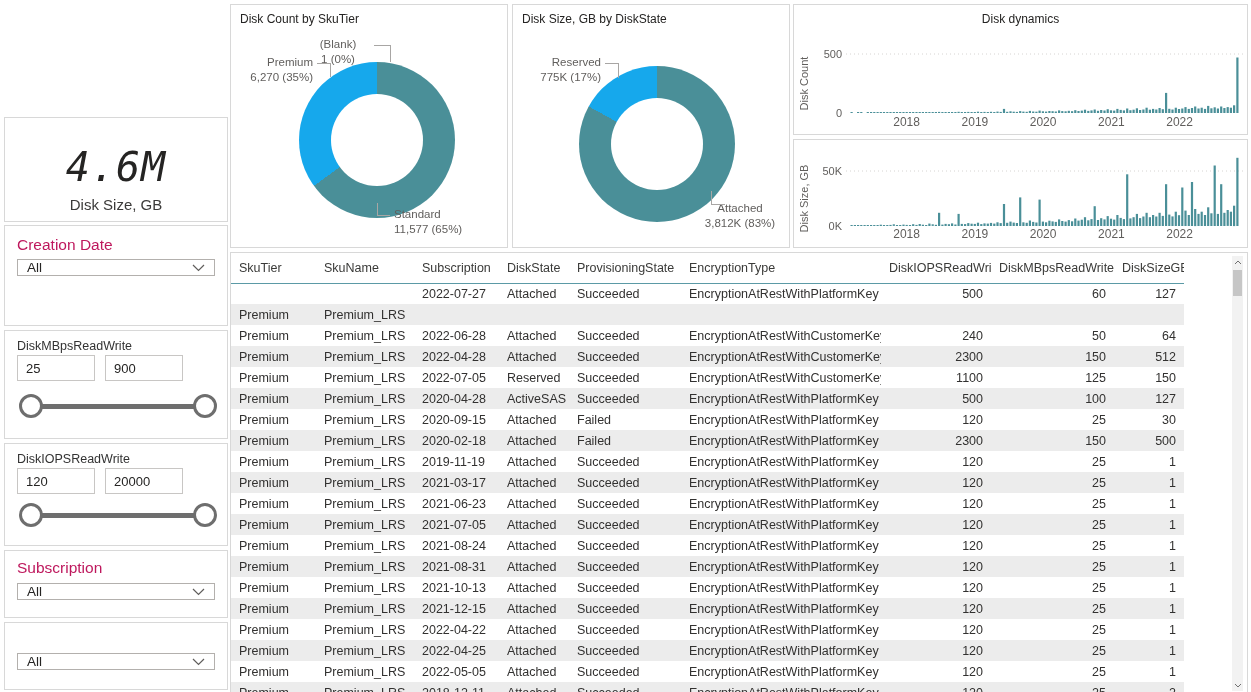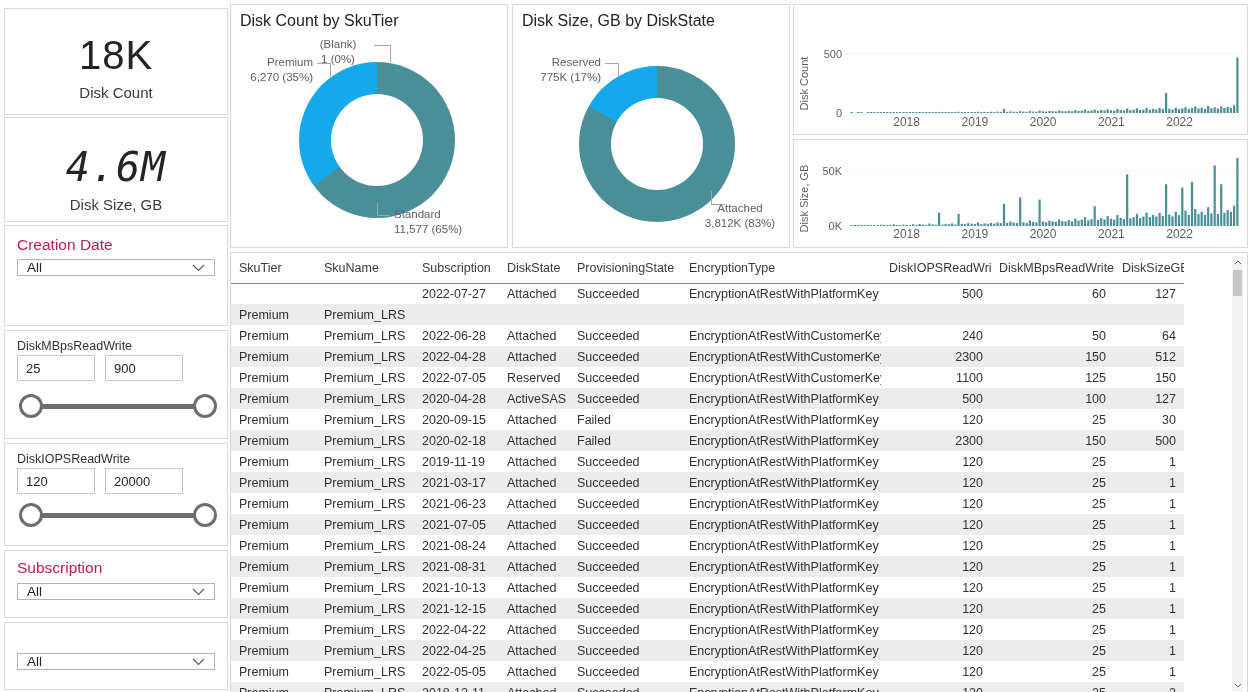--- a/index.html
+++ b/index.html
@@ -24,21 +24,21 @@
   .range-inputs { position:absolute; left:12px; top:24px; display:flex; gap:10px; }
   .range-inputs input { width:78px; height:26px; border:1px solid #C8C6C4; font-size:13px;
     padding:0 8px; color:#252423; font-family:inherit; }
   .slider { position:absolute; left:14px; right:10px; height:30px; }
   .slider-track { position:absolute; left:10px; right:10px; top:13px; height:5px; background:#6E6E6E; }
   .slider-handle { position:absolute; top:3px; width:24px; height:24px; border-radius:50%;
     background:#fff; border:3px solid #6E6E6E; }
   .slider-handle.left { left:0; } .slider-handle.right { right:0; }
 
   
-  .card-title { font-size:16px; color:#252423; padding:7px 0 0 9px; white-space:nowrap; }
+  .card-title { font-size:12px; color:#252423; padding:7px 0 0 9px; white-space:nowrap; }
   .card-title.center { text-align:center; padding-left:0; }
   .donut { position:absolute; width:156px; height:156px; border-radius:50%; }
   .donut::after { content:""; position:absolute; inset:32px; border-radius:50%; background:#fff; }
   .pie-label { position:absolute; font-size:11.5px; line-height:1.3; color:#605E5C; }
   .leader { position:absolute; border:0 solid #A8A6A4; }
 
   
   .table-card { overflow:hidden; }
   table { border-collapse:collapse; table-layout:fixed; width:953px; }
   th, td { font-size:12.5px; font-weight:normal; text-align:left; padding:0 8px;
@@ -57,24 +57,20 @@
     align-items:center; justify-content:center; }
   .tscroll .arrow.up { top:0; } .tscroll .arrow.down { bottom:0; }
 
   svg text { font-family:"Liberation Sans","DejaVu Sans",sans-serif; }
 </style>
 </head>
 <body>
 
 <div id="root">
 
-  <div class="card kpi" style="left:4px;top:8px;width:224px;height:107px">
-    <div class="kpi-value">18K</div>
-    <div class="kpi-label">Disk Count</div>
-  </div>
 
   <div class="card kpi mono" style="left:4px;top:117px;width:224px;height:105px">
     <div class="kpi-value">4.6M</div>
     <div class="kpi-label">Disk Size, GB</div>
   </div>
 
   <div class="card" style="left:4px;top:225px;width:224px;height:101px">
     <div class="slicer-title-lg">Creation Date</div>
     <div class="dropdown" style="top:33px">
       <span>All</span>
@@ -158,20 +154,21 @@
     </div>
     <div class="leader" style="left:92px;top:58px;width:14px;height:15px;border-top-width:1px;border-right-width:1px"></div>
     <div class="pie-label" style="left:172px;top:196px;width:110px;text-align:center">
       <div>Attached</div>
       <div>3,812K (83%)</div>
     </div>
     <div class="leader" style="left:198px;top:186px;width:14px;height:14px;border-left-width:1px;border-bottom-width:1px"></div>
   </div>
 
   <div class="card" style="left:793px;top:4px;width:455px;height:131px">
+    <div class="card-title center">Disk dynamics</div>
     <svg class="dyn" width="453" height="129" style="position:absolute;left:0;top:0">
         <line x1="52" y1="49" x2="449" y2="49" stroke="#D6D4D2" stroke-width="1" stroke-dasharray="1,3"></line>
         <text x="48" y="53" text-anchor="end" font-size="11" fill="#605E5C">500</text>
         <text x="48" y="112" text-anchor="end" font-size="11" fill="#605E5C">0</text>
         <text x="0" y="0" text-anchor="middle" font-size="11" fill="#605E5C" transform="translate(14 78.5) rotate(-90)">Disk Count</text>
         <rect x="56.5" y="107.0" width="2.2" height="1.0" fill="#4A8F98"></rect>
         <rect x="63.0" y="107.0" width="2.2" height="1.0" fill="#4A8F98"></rect>
         <rect x="66.2" y="107.0" width="2.2" height="1.0" fill="#4A8F98"></rect>
         <rect x="72.7" y="107.0" width="2.2" height="1.0" fill="#4A8F98"></rect>
         <rect x="76.0" y="107.0" width="2.2" height="1.0" fill="#4A8F98"></rect>

